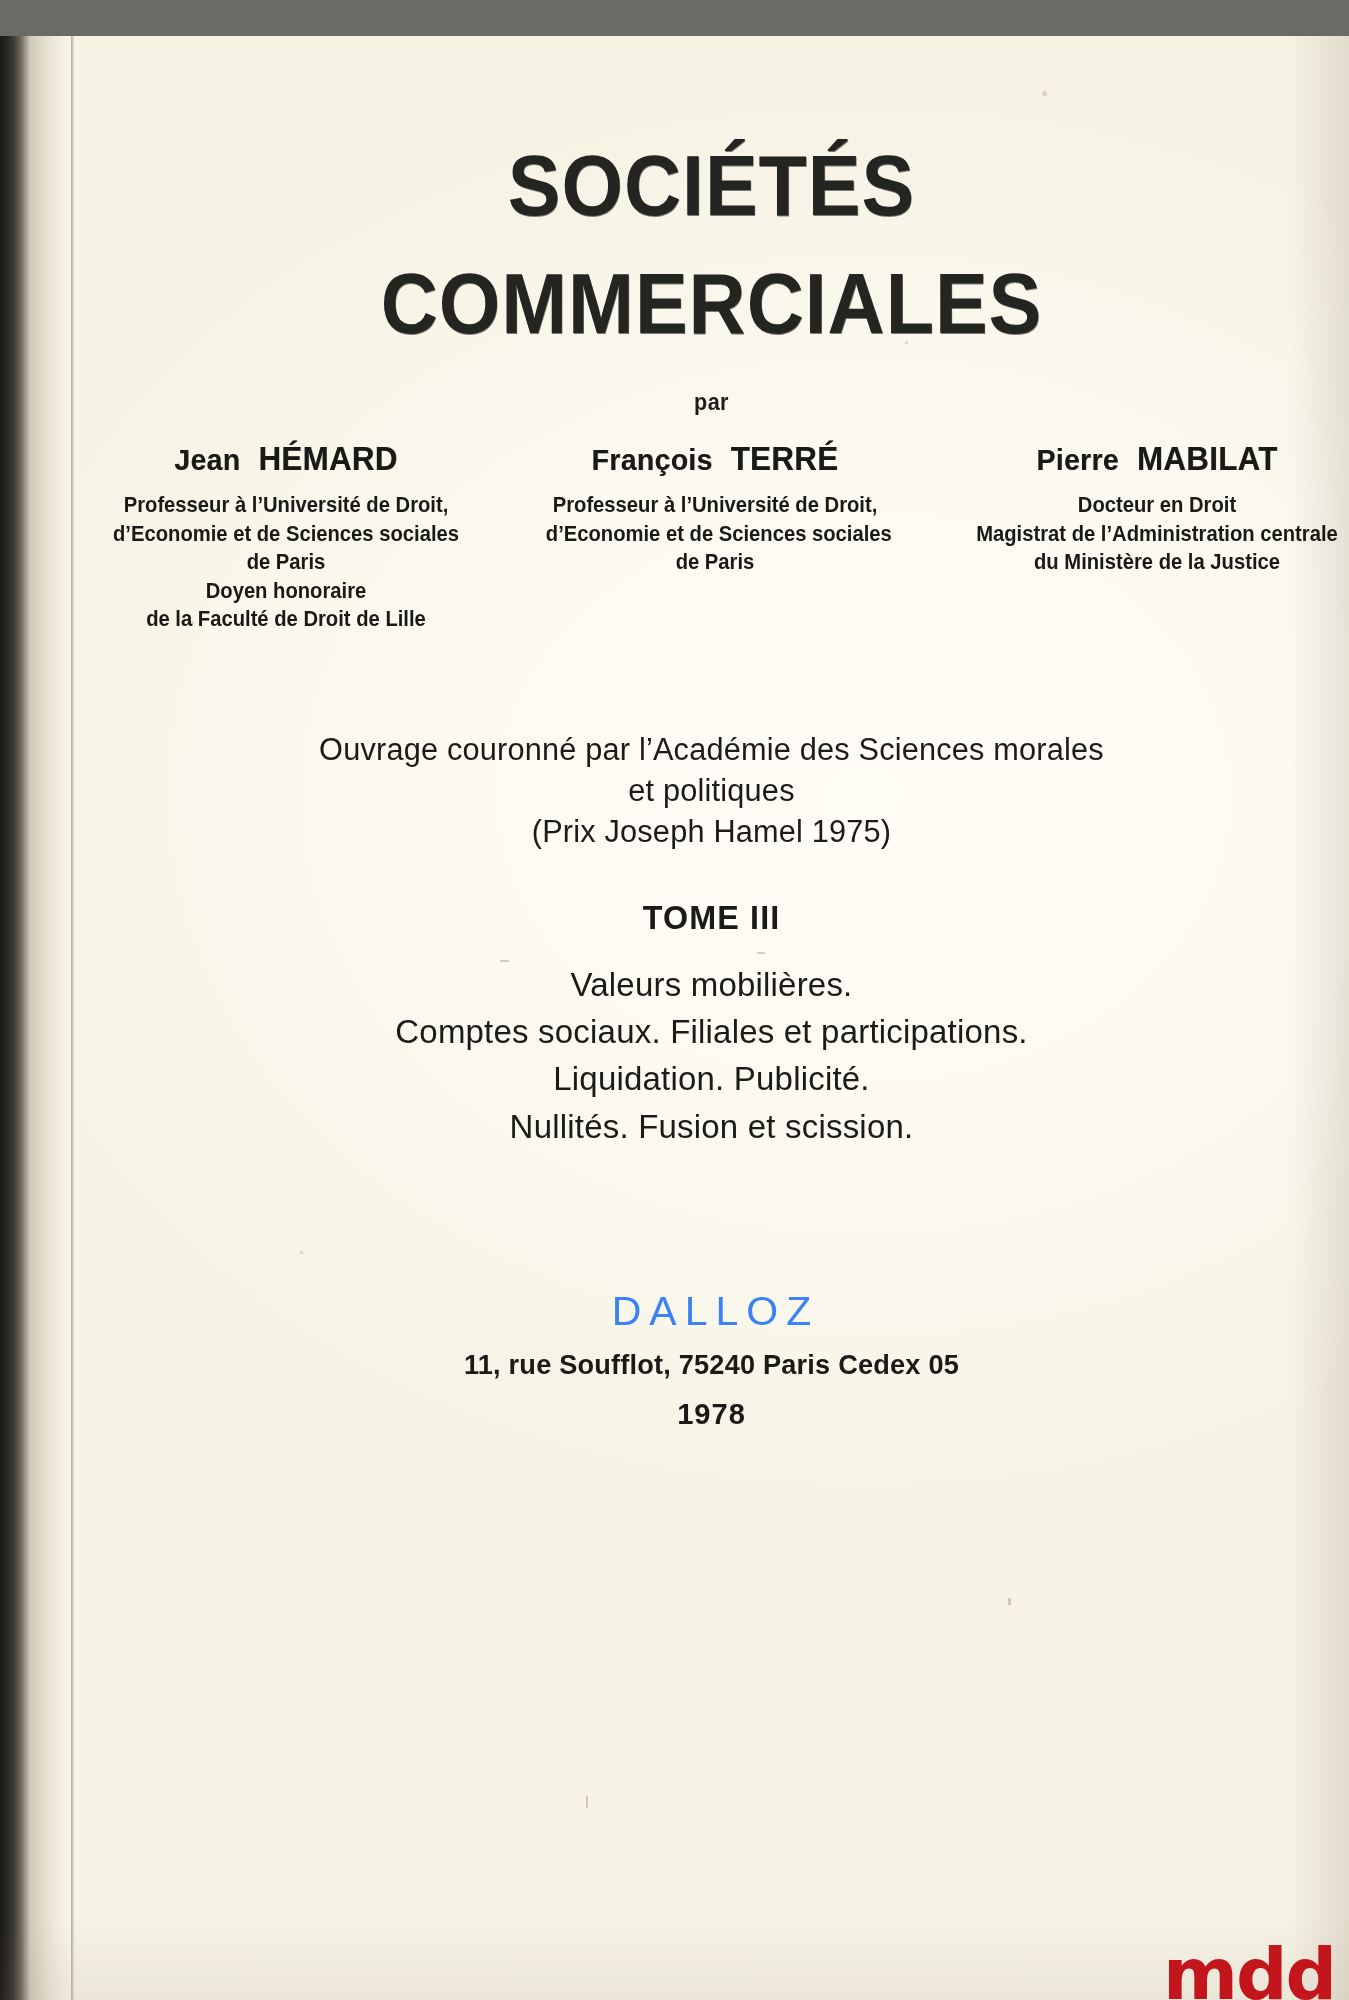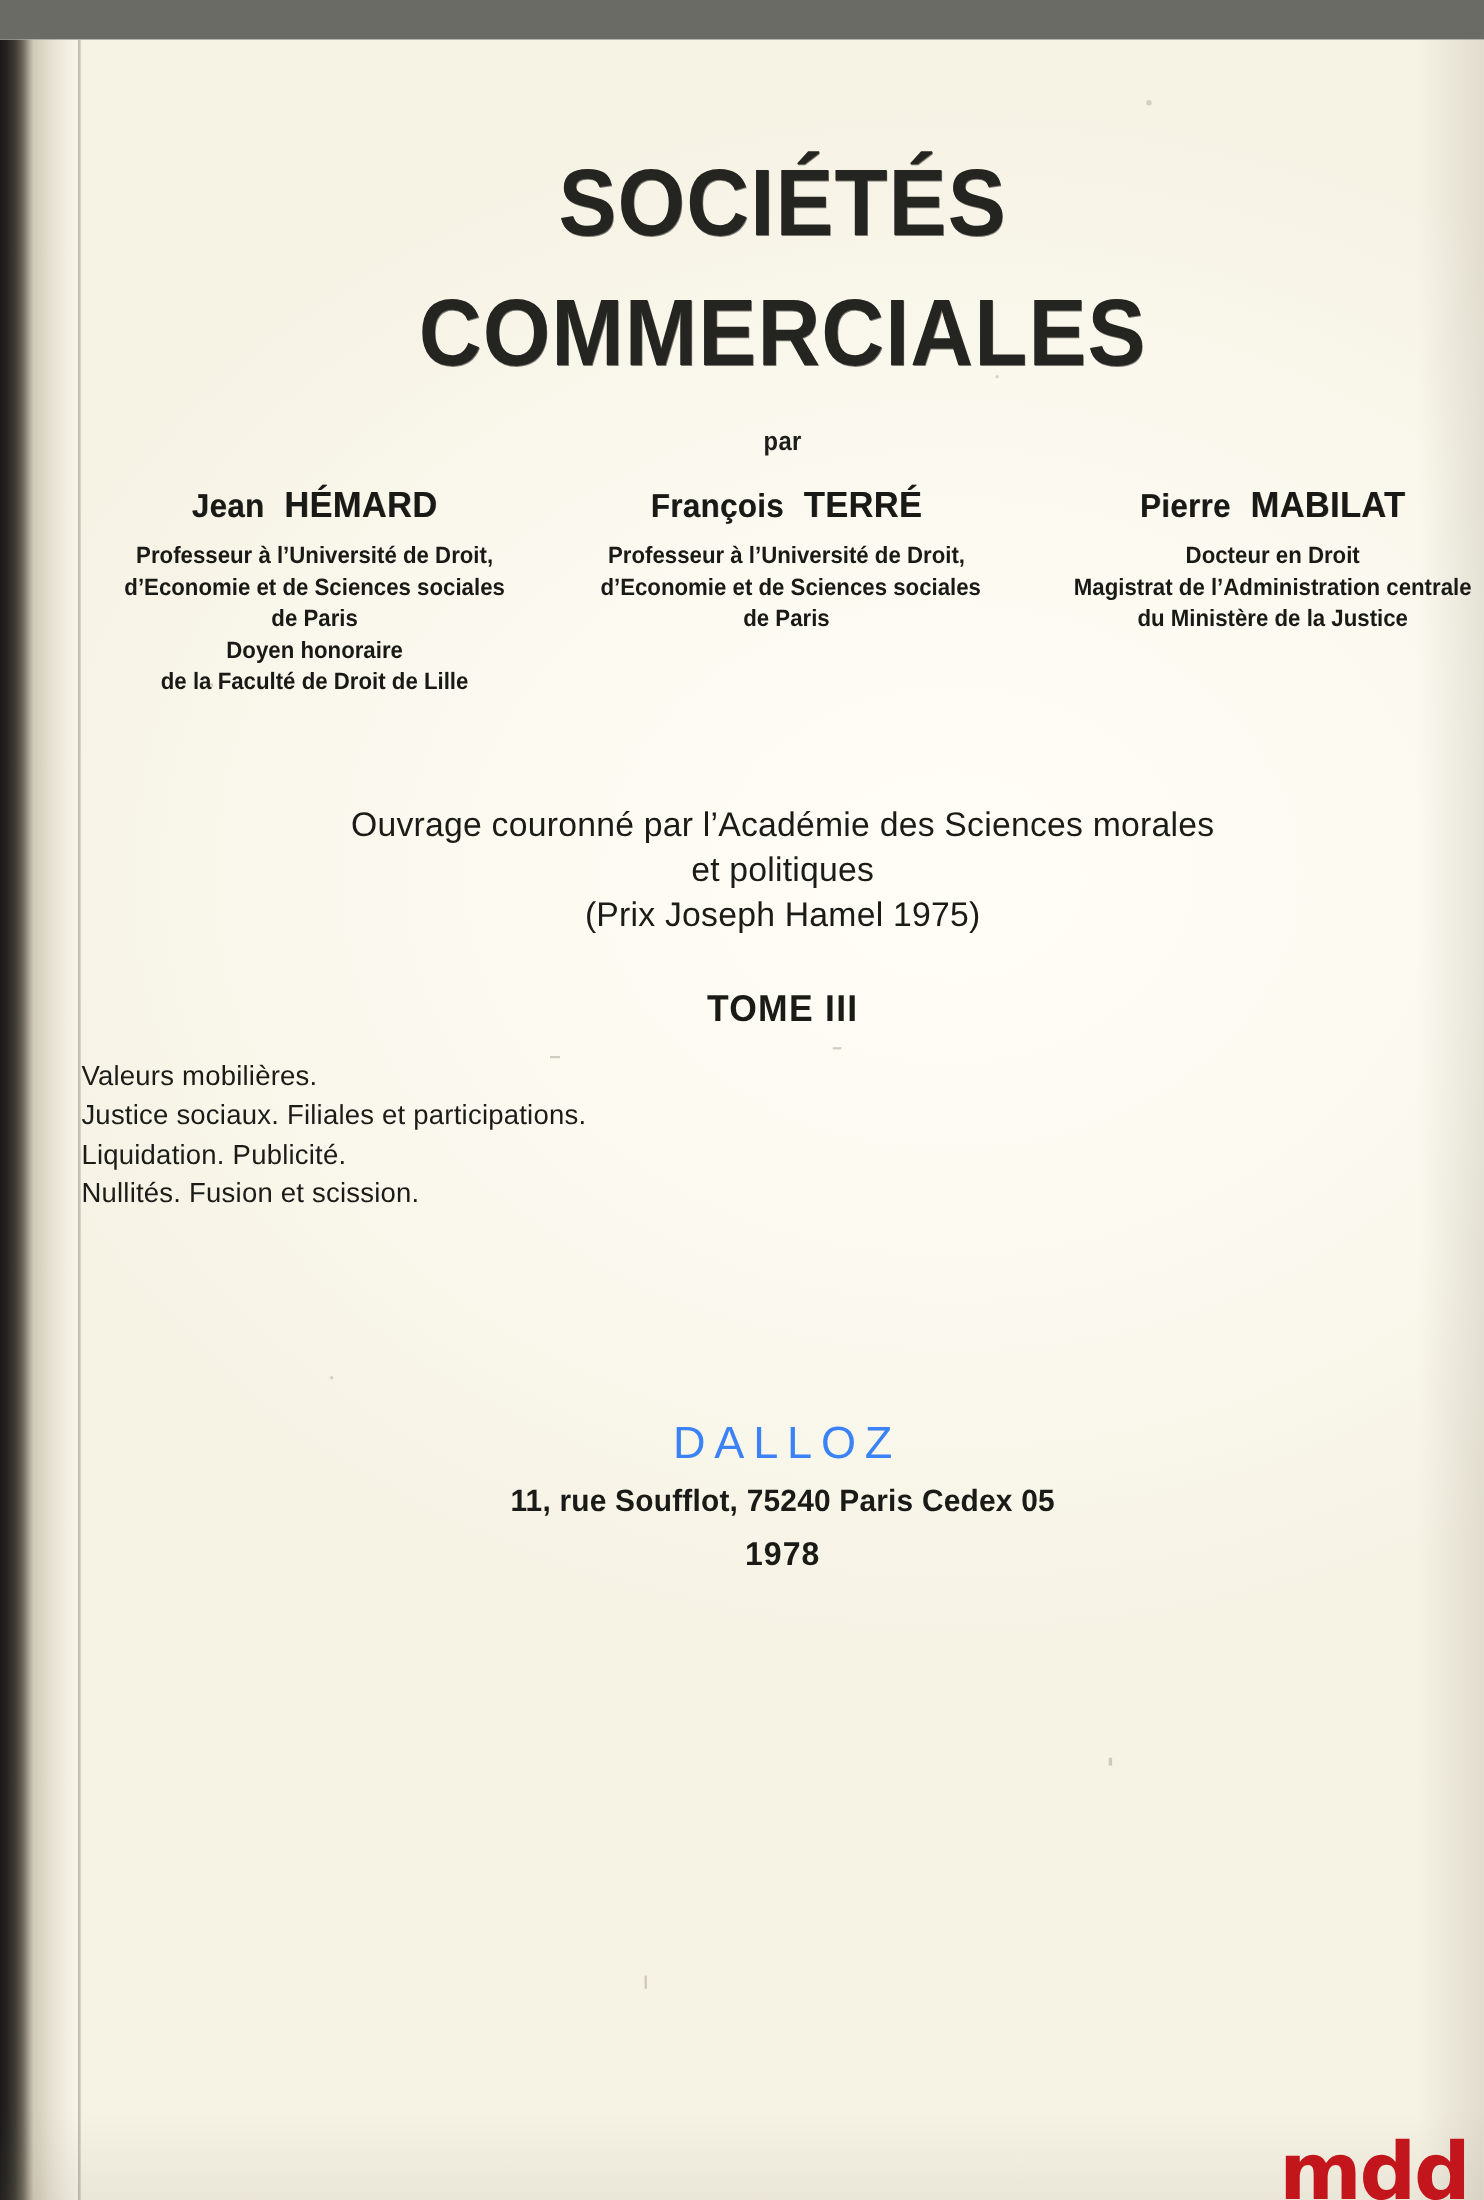--- a/index.html
+++ b/index.html
@@ -181,21 +181,22 @@
     letter-spacing: 1.2px;
     color: #1a1a17;
     transform: scaleX(0.95);
   }
 
   
   .subtitle {
     position: absolute;
     left: 0; right: 0;
     top: 925px;
-    font-size: 25px;
+    text-align: center;
+    font-size: 33px;
     line-height: 1.43;
     letter-spacing: .2px;
     color: #1b1b18;
   }
 
   
   .publisher {
     position: absolute;
     left: 0; right: 0;
     top: 1252px;
@@ -337,21 +338,21 @@
     <div class="prize geo">
       <div>Ouvrage couronné par l’Académie des Sciences morales</div>
       <div>et politiques</div>
       <div>(Prix Joseph Hamel 1975)</div>
     </div>
 
     <div class="tome">TOME III</div>
 
     <div class="subtitle geo">
       <div>Valeurs mobilières.</div>
-      <div>Justice sociaux. Filiales et participations.</div>
+      <div>Comptes sociaux. Filiales et participations.</div>
       <div>Liquidation. Publicité.</div>
       <div>Nullités. Fusion et scission.</div>
     </div>
 
     <div class="publisher">
       <div class="pub-name">DALLOZ</div>
       <div class="pub-addr">11, rue Soufflot, 75240 Paris Cedex 05</div>
       <div class="pub-year">1978</div>
     </div>
 

